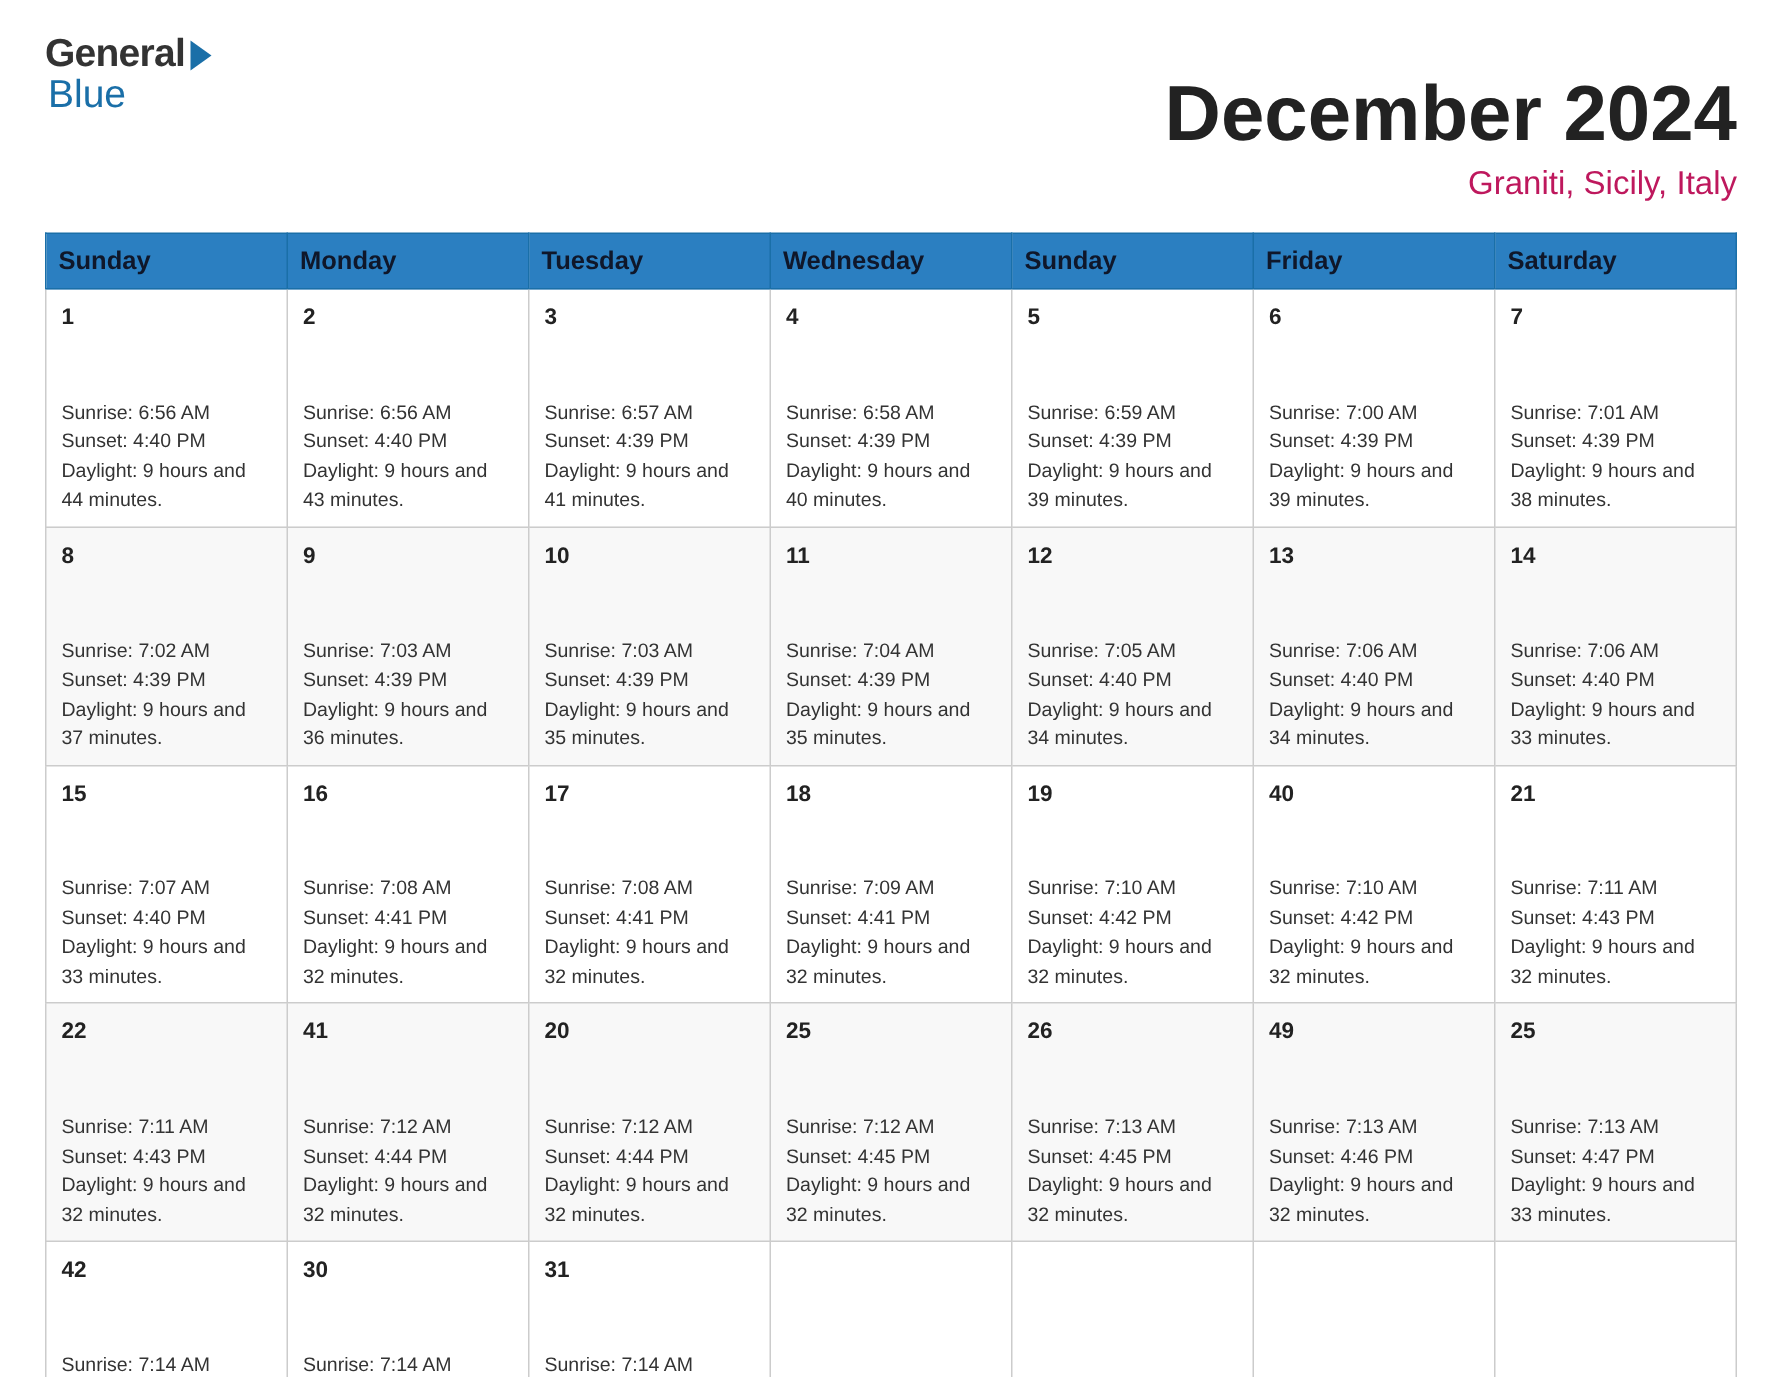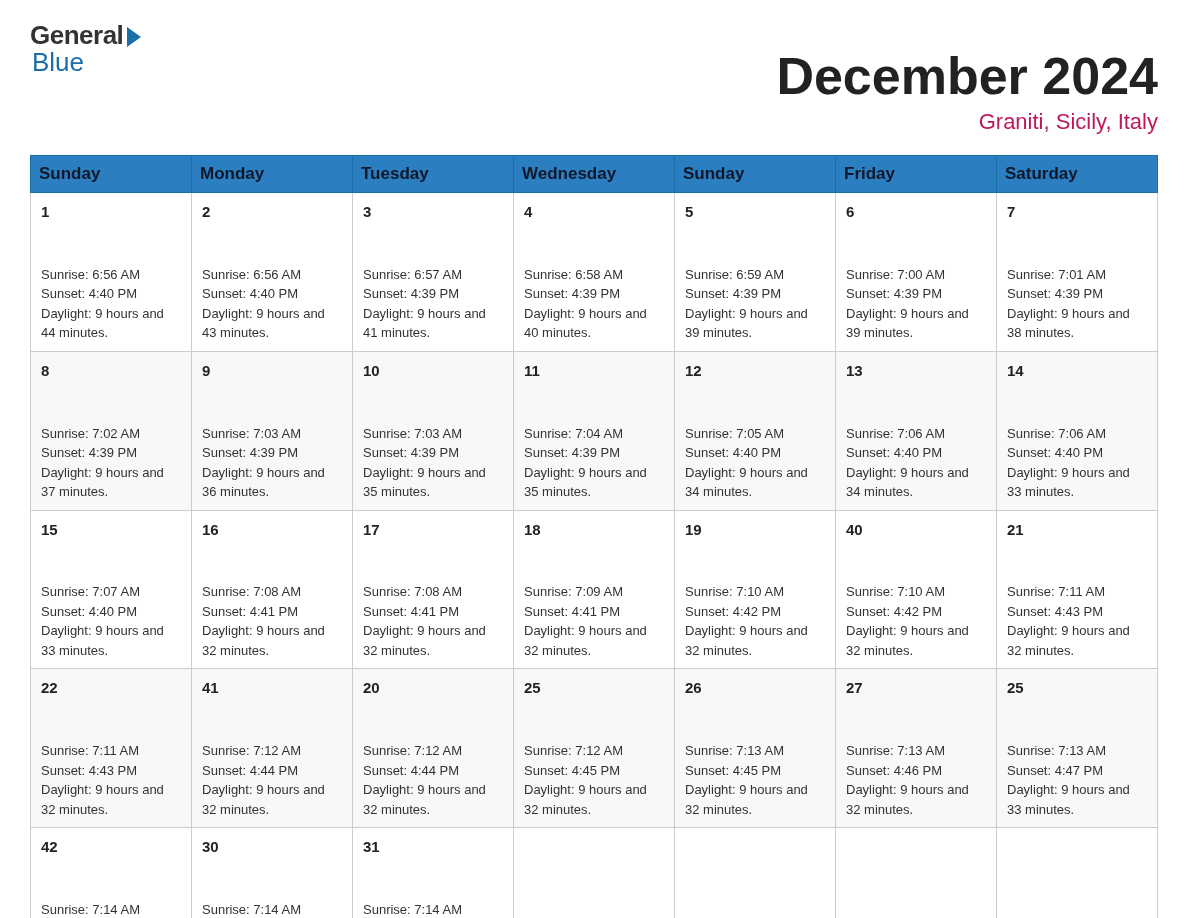--- a/index.html
+++ b/index.html
@@ -247,21 +247,21 @@
         </td>
         <td>
           <span class="day-number">25</span>
           <div class="day-info">Sunrise: 7:12 AM<br>Sunset: 4:45 PM<br>Daylight: 9 hours and 32 minutes.</div>
         </td>
         <td>
           <span class="day-number">26</span>
           <div class="day-info">Sunrise: 7:13 AM<br>Sunset: 4:45 PM<br>Daylight: 9 hours and 32 minutes.</div>
         </td>
         <td>
-          <span class="day-number">27</span>
+          <span class="day-number">49</span>
           <div class="day-info">Sunrise: 7:13 AM<br>Sunset: 4:46 PM<br>Daylight: 9 hours and 32 minutes.</div>
         </td>
         <td>
           <span class="day-number">25</span>
           <div class="day-info">Sunrise: 7:13 AM<br>Sunset: 4:47 PM<br>Daylight: 9 hours and 33 minutes.</div>
         </td>
       </tr>
       <tr>
         <td>
           <span class="day-number">42</span>

